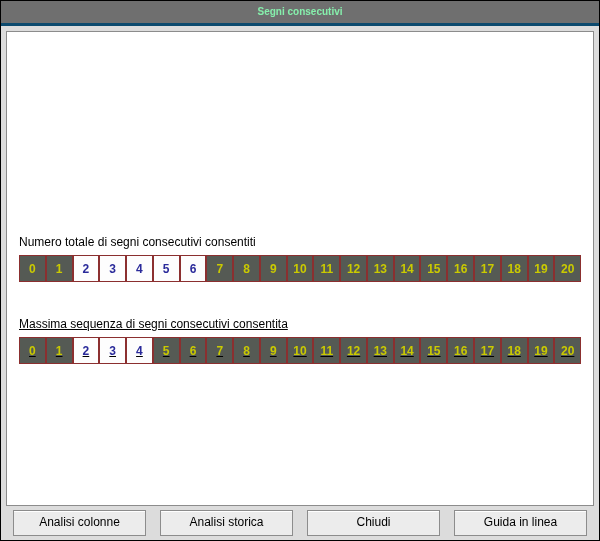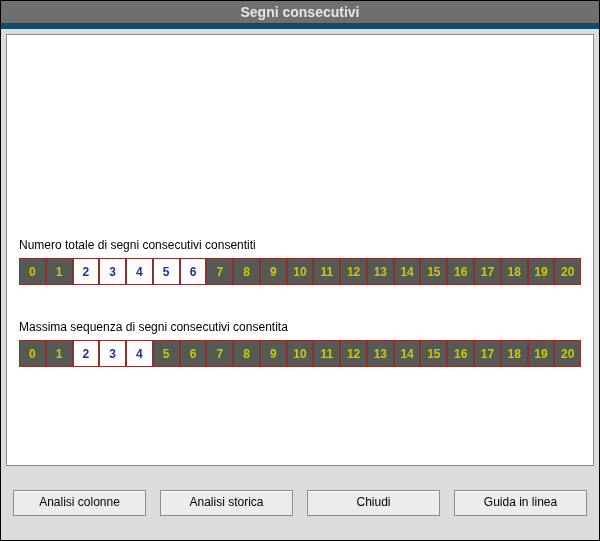--- a/index.html
+++ b/index.html
@@ -1,33 +1,33 @@
 <!DOCTYPE html>
 <html><head>
 <meta charset="utf-8">
 <style>
   html,body{margin:0;padding:0;background:#fff;}
   body{font-family:Arial,Helvetica,sans-serif;font-size:12px;color:#000;}
   .window{width:600px;height:541px;box-sizing:border-box;border:1px solid #000;background:#dcdcdc;display:flex;flex-direction:column;}
-  .titlebar{background:#6f6f6f;color:#e5e5e5;font-weight:bold;text-align:center;height:22px;line-height:22px;font-size:14px;border-bottom:6px solid #0c4a6e;}
+  .titlebar{background:#6f6f6f;color:#86efac;font-weight:bold;text-align:center;height:22px;line-height:22px;font-size:10px;border-bottom:3px solid #0c4a6e;}
   .client{flex:1;margin:5px;margin-bottom:0;background:#fff;border:1px solid #8c8c8c;position:relative;overflow:hidden;}
   .section{position:absolute;left:12px;right:12px;}
   #sec1{top:180px;margin-top:23px;}
-  #sec2{top:285px;}
+  #sec2{top:285px;text-decoration:underline;}
   .section-label{font-size:12px;color:#000;margin-bottom:6px;}
   .num-strip{display:flex;}
   .num-cell{
     width:27px;height:27px;line-height:27px;text-align:center;
     font-weight:bold;font-size:12px;
     box-sizing:border-box;border:1px solid #8b2f2f;
     background:#555a54;color:#caca00;
     cursor:pointer;user-select:none;
   }
   .num-cell.selected{background:#fdfdfd;color:#2a2a9a;}
-  .button-row{display:flex;gap:14px;padding:24px 12px;}
+  .button-row{display:flex;gap:14px;padding:4px 12px;}
   .btn{
     flex:1;height:24px;line-height:22px;text-align:center;
     background:#ececec;border:1px solid #8c8c8c;
     font-size:12px;color:#000;cursor:pointer;
     box-shadow:inset 0 1px 0 #fff;
   }
 </style>
 </head>
 <body>
 

